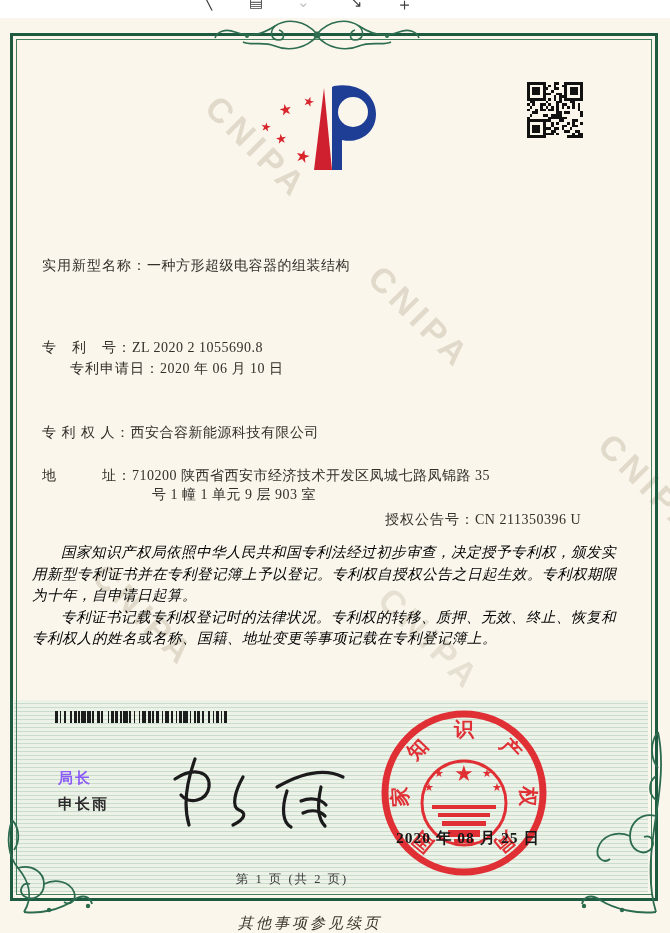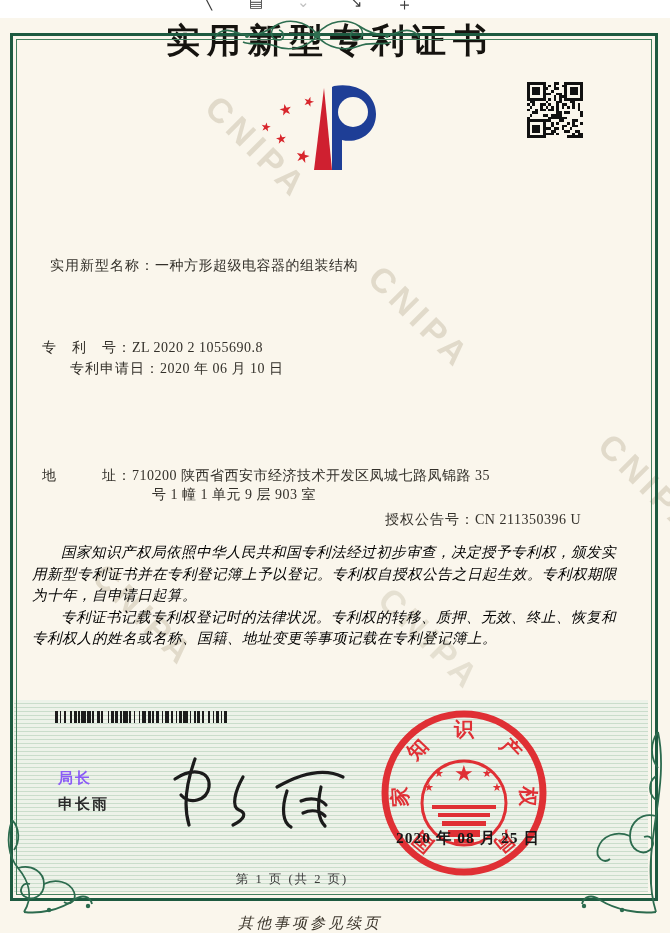--- a/index.html
+++ b/index.html
@@ -28,21 +28,21 @@
 
   .orn{position:absolute;z-index:5;}
 
   .txt{position:absolute;color:#33302a;font-size:14px;white-space:nowrap;z-index:10;}
   #cert-no{left:42px;top:60px;letter-spacing:2px;font-size:14.5px;}
   #title{left:0px;top:154px;width:660px;text-align:center;font-size:34px;font-weight:bold;
     letter-spacing:7px;color:#15130f;z-index:10;}
 
   .row-label{letter-spacing:1px;}
   .row-val{letter-spacing:0.5px;}
-  #r-name{left:50px;top:239px;}
+  #r-name{left:42px;top:239px;}
   #r-inv{left:42px;top:281px;}
   #r-pat{left:42px;top:321px;}
   #r-date{left:42px;top:342px;margin-left:28px;}
   #r-holder{left:42px;top:406px;}
   #r-addr1{left:42px;top:449px;}
   #r-addr2{left:152px;top:468px;}
   #r-grant-l{left:42px;top:493px;}
   #r-grant-r{left:385px;top:493px;}
 
   #legal{position:absolute;left:32px;top:524px;width:586px;z-index:10;
@@ -147,21 +147,20 @@
         <text x="26" y="34" font-size="15" transform="rotate(-12 26 34)">★</text>
         <text x="6" y="48" font-size="12" transform="rotate(10 6 48)">★</text>
         <text x="22" y="62" font-size="13" transform="rotate(-8 22 62)">★</text>
         <text x="40" y="78" font-size="17" transform="rotate(14 40 78)">★</text>
       </g>
       <polygon points="70,6 60,88 78,88" fill="#cf2030"></polygon>
       <path d="M80,4 C103,0 122,12 122,32 C122,52 104,62 88,58 L88,88 L78,88 L78,5 Z" fill="#1e3e96"></path>
       <ellipse cx="99" cy="30" rx="15" ry="15" fill="#faf6ec"></ellipse>
     </svg>
 
-    <div id="title">实用新型专利证书</div>
 
     <div id="qr">
         <div class="on"></div>
         <div class="on"></div>
         <div class="on"></div>
         <div class="on"></div>
         <div class="on"></div>
         <div class="on"></div>
         <div class="on"></div>
         <div></div>
@@ -601,20 +600,23 @@
       </div>
 
     <div id="r-name" class="txt">
       <span class="row-label">实用新型名称：</span><span class="row-val">一种方形超级电容器的组装结构</span>
     </div>
     <div id="r-pat" class="txt">
       <span class="row-label">专　利　号：</span><span class="row-val">ZL 2020 2 1055690.8</span>
     </div>
     <div id="r-date" class="txt">
       <span class="row-label">专利申请日：</span><span class="row-val">2020 年 06 月 10 日</span>
+    </div>
+    <div id="r-holder" class="txt">
+      <span class="row-label">专 利 权 人：</span><span class="row-val">西安合容新能源科技有限公司</span>
     </div>
     <div id="r-addr1" class="txt">
       <span class="row-label">地　　　址：</span><span class="row-val">710200 陕西省西安市经济技术开发区凤城七路凤锦路 35</span>
     </div>
     <div id="r-addr2" class="txt">
       <span class="row-val">号 1 幢 1 单元 9 层 903 室</span>
     </div>
     <div id="r-grant-r" class="txt">
       <span class="row-label">授权公告号：</span><span class="row-val">CN 211350396 U</span>
     </div>

